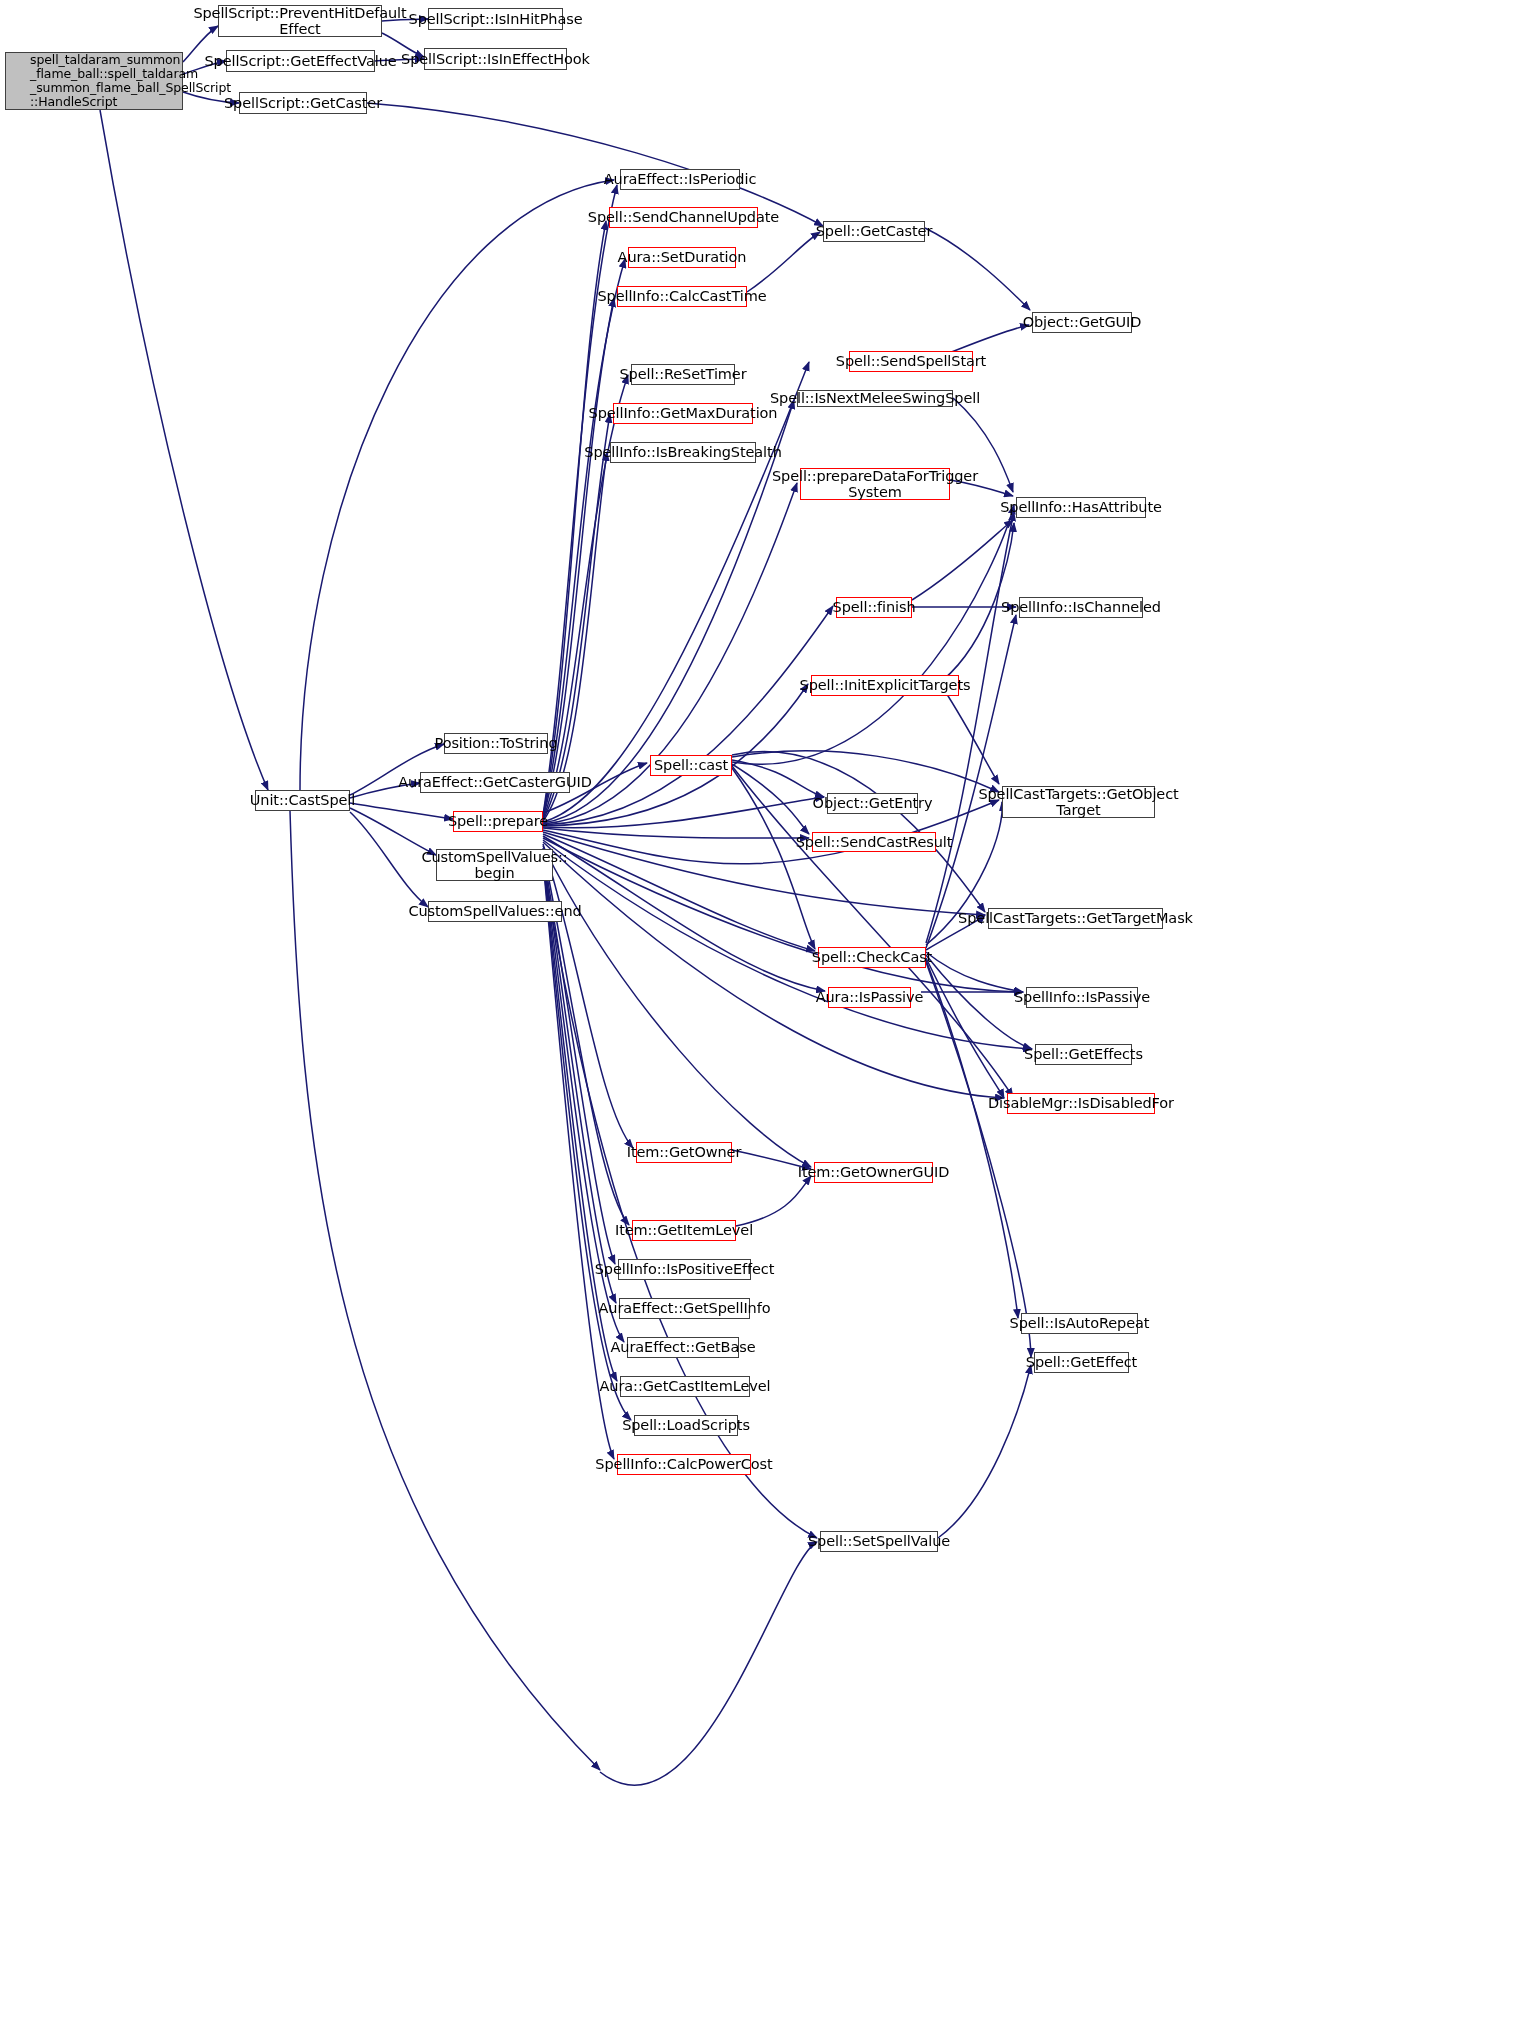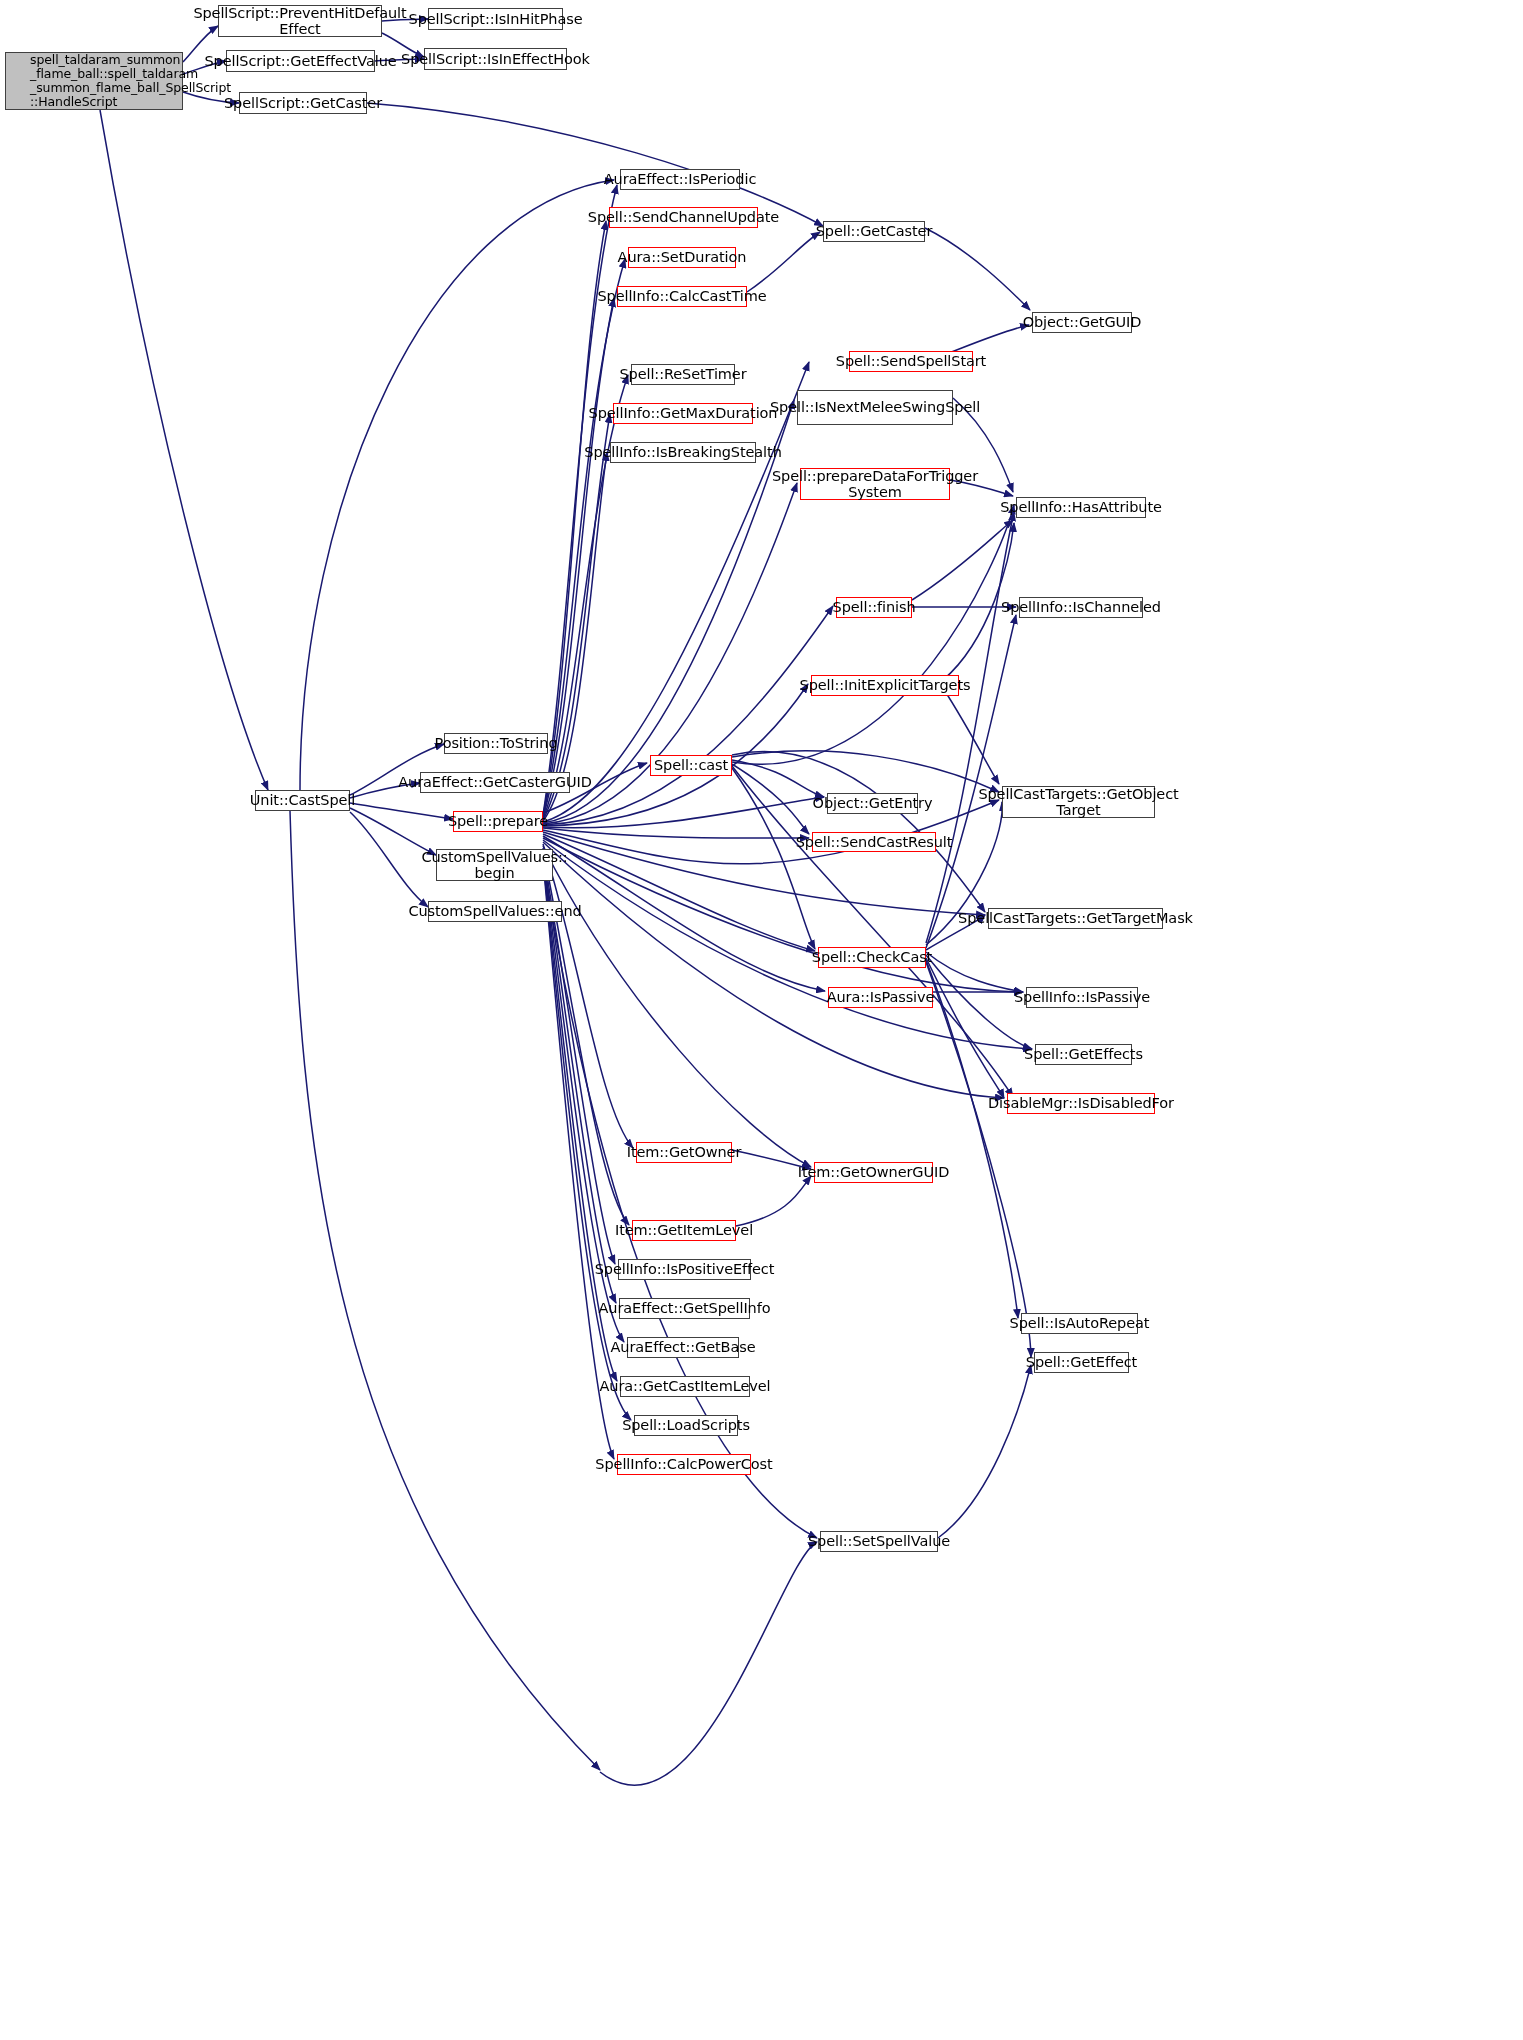--- a/index.html
+++ b/index.html
@@ -159,42 +159,42 @@
     <div class="node" style="left: 620px; top: 169px; width: 120px; height: 21px;">AuraEffect::IsPeriodic</div>
     <div class="node red" style="left: 609px; top: 207px; width: 149px; height: 21px;">Spell::SendChannelUpdate</div>
     <div class="node red" style="left: 628px; top: 247px; width: 108px; height: 21px;">Aura::SetDuration</div>
     <div class="node red" style="left: 617px; top: 286px; width: 130px; height: 21px;">SpellInfo::CalcCastTime</div>
     <div class="node" style="left: 631px; top: 364px; width: 104px; height: 21px;">Spell::ReSetTimer</div>
     <div class="node red" style="left: 613px; top: 403px; width: 140px; height: 21px;">SpellInfo::GetMaxDuration</div>
     <div class="node" style="left: 610px; top: 442px; width: 146px; height: 21px;">SpellInfo::IsBreakingStealth</div>
     <div class="node" style="left: 823px; top: 221px; width: 102px; height: 21px;">Spell::GetCaster</div>
     <div class="node" style="left: 1032px; top: 312px; width: 100px; height: 21px;">Object::GetGUID</div>
     <div class="node red" style="left: 849px; top: 351px; width: 124px; height: 21px;">Spell::SendSpellStart</div>
-    <div class="node" style="left: 797px; top: 390px; width: 156px; height: 35px;">Spell::IsNextMeleeSwingSpell</div>
+    <div class="node" style="left: 797px; top: 390px; width: 156px; height: 17px;">Spell::IsNextMeleeSwingSpell</div>
     <div class="node red" style="left: 800px; top: 468px; width: 150px; height: 32px;">Spell::prepareDataForTrigger
 System</div>
     <div class="node" style="left: 1016px; top: 497px; width: 130px; height: 21px;">SpellInfo::HasAttribute</div>
     <div class="node red" style="left: 836px; top: 597px; width: 76px; height: 21px;">Spell::finish</div>
     <div class="node" style="left: 1019px; top: 597px; width: 124px; height: 21px;">SpellInfo::IsChanneled</div>
     <div class="node red" style="left: 811px; top: 675px; width: 148px; height: 21px;">Spell::InitExplicitTargets</div>
     <div class="node" style="left: 444px; top: 733px; width: 104px; height: 21px;">Position::ToString</div>
     <div class="node" style="left: 420px; top: 772px; width: 150px; height: 21px;">AuraEffect::GetCasterGUID</div>
     <div class="node" style="left: 255px; top: 790px; width: 95px; height: 21px;">Unit::CastSpell</div>
     <div class="node red" style="left: 453px; top: 811px; width: 90px; height: 21px;">Spell::prepare</div>
     <div class="node" style="left: 436px; top: 849px; width: 117px; height: 32px;">CustomSpellValues::
 begin</div>
     <div class="node" style="left: 428px; top: 901px; width: 134px; height: 21px;">CustomSpellValues::end</div>
     <div class="node red" style="left: 650px; top: 755px; width: 82px; height: 21px;">Spell::cast</div>
     <div class="node" style="left: 827px; top: 793px; width: 91px; height: 21px;">Object::GetEntry</div>
     <div class="node red" style="left: 812px; top: 832px; width: 124px; height: 20px;">Spell::SendCastResult</div>
     <div class="node" style="left: 1002px; top: 786px; width: 153px; height: 32px;">SpellCastTargets::GetObject
 Target</div>
     <div class="node" style="left: 988px; top: 908px; width: 175px; height: 21px;">SpellCastTargets::GetTargetMask</div>
     <div class="node red" style="left: 818px; top: 947px; width: 108px; height: 21px;">Spell::CheckCast</div>
-    <div class="node red" style="left: 828px; top: 987px; width: 105px; height: 21px;">Aura::IsPassive</div>
+    <div class="node red" style="left: 828px; top: 987px; width: 83px; height: 21px;">Aura::IsPassive</div>
     <div class="node" style="left: 1026px; top: 987px; width: 112px; height: 21px;">SpellInfo::IsPassive</div>
     <div class="node" style="left: 1035px; top: 1044px; width: 97px; height: 21px;">Spell::GetEffects</div>
     <div class="node red" style="left: 1007px; top: 1093px; width: 148px; height: 21px;">DisableMgr::IsDisabledFor</div>
     <div class="node red" style="left: 636px; top: 1142px; width: 96px; height: 21px;">Item::GetOwner</div>
     <div class="node red" style="left: 814px; top: 1162px; width: 119px; height: 21px;">Item::GetOwnerGUID</div>
     <div class="node red" style="left: 632px; top: 1220px; width: 104px; height: 21px;">Item::GetItemLevel</div>
     <div class="node" style="left: 618px; top: 1259px; width: 133px; height: 21px;">SpellInfo::IsPositiveEffect</div>
     <div class="node" style="left: 619px; top: 1298px; width: 131px; height: 21px;">AuraEffect::GetSpellInfo</div>
     <div class="node" style="left: 627px; top: 1337px; width: 112px; height: 21px;">AuraEffect::GetBase</div>
     <div class="node" style="left: 620px; top: 1376px; width: 130px; height: 21px;">Aura::GetCastItemLevel</div>

